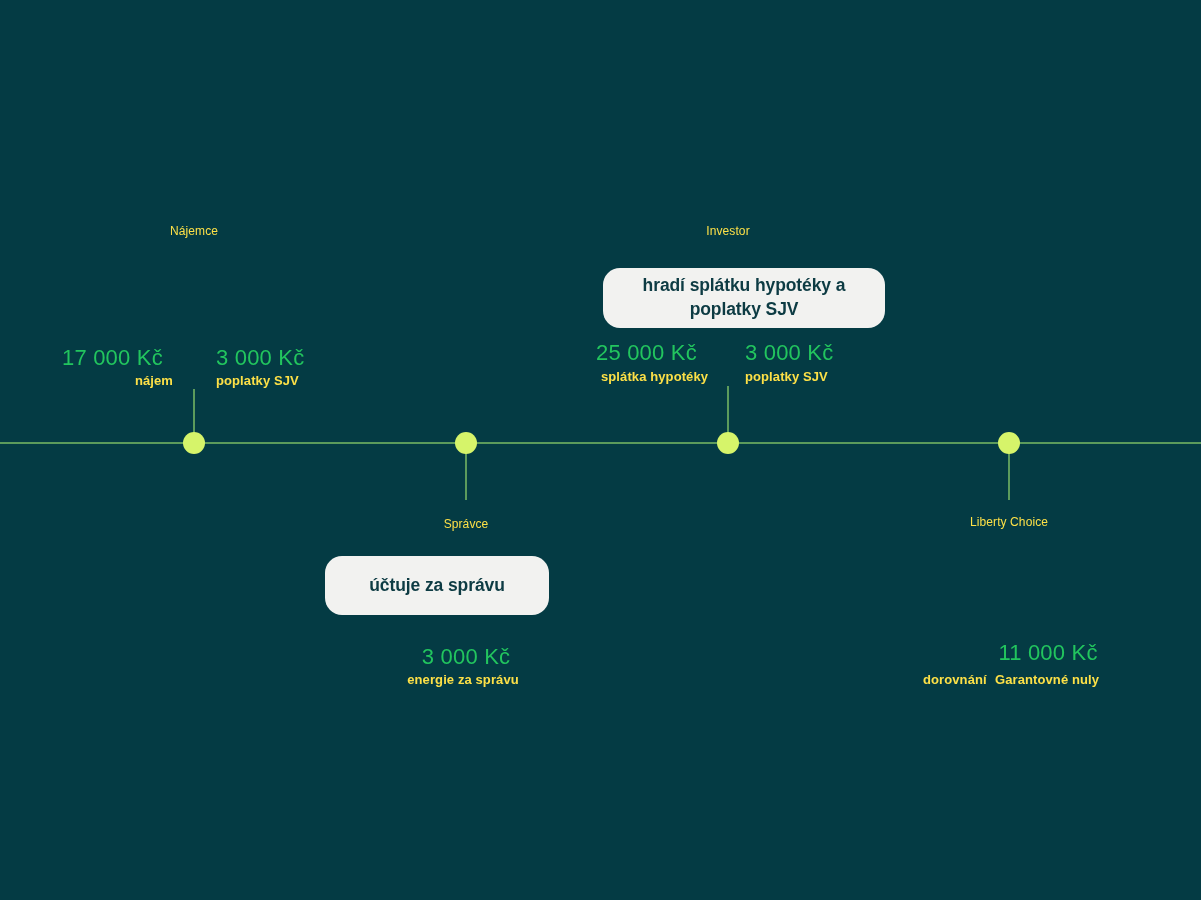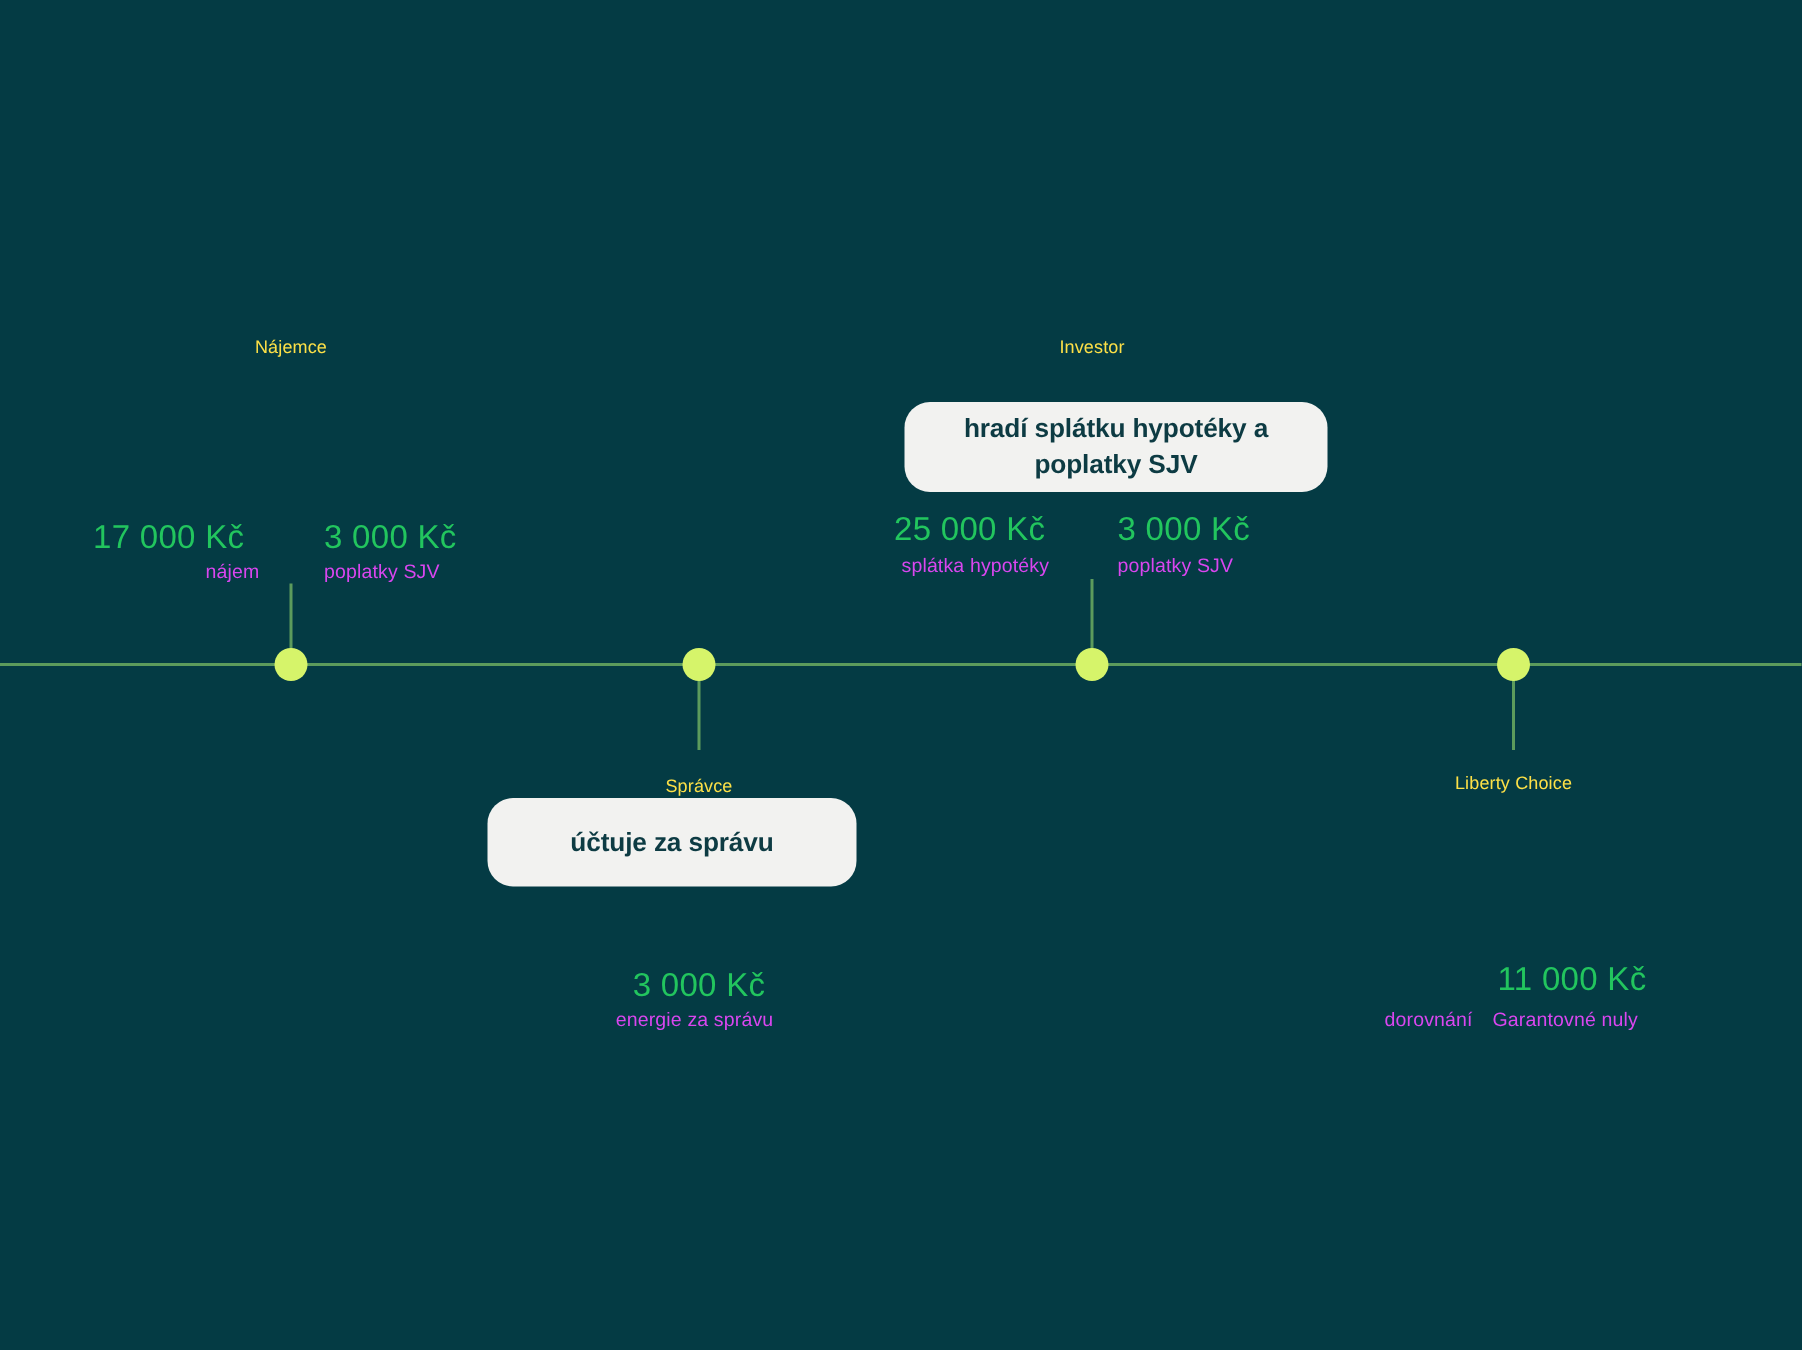--- a/index.html
+++ b/index.html
@@ -88,23 +88,23 @@
   .amount {
     position: absolute;
     color: #22c55e;
     font-size: 22px;
     font-weight: normal;
     letter-spacing: 0.2px;
     white-space: nowrap;
   }
   .amount-sub {
     position: absolute;
-    color: #d946ef;
+    color: #fde047;
     font-size: 13px;
-    font-weight: normal;
+    font-weight: bold;
     letter-spacing: 0.1px;
     white-space: nowrap;
   }
   .ta-left   { text-align: left; }
   .ta-right  { text-align: right; transform: translateX(-100%); }
   .ta-center { text-align: center; transform: translateX(-50%); }
 </style>
 </head>
 <body>
 
@@ -122,21 +122,21 @@
   <div class="amount-sub ta-left" style="left:216px; top:373px;">poplatky SJV</div>
 
   <div class="stem" style="left:194px; top:389px; height:54px;"></div>
   <div class="node-dot" style="left:194px;"></div>
 
   <div class="node-dot" style="left:466px;"></div>
   <div class="stem" style="left:466px; top:443px; height:57px;"></div>
 
   <div class="role-label" style="left:466px; top:517px;">Správce</div>
 
-  <div class="card" style="left:325px; top:532px; width:246px; height:59px;justify-content:center;">
+  <div class="card" style="left:325px; top:556px; width:224px; height:59px;justify-content:center;">
     <div class="card-text">účtuje za správu</div>
   </div>
 
   <div class="amount ta-center" style="left:466px; top:644px;">3 000 Kč</div>
   <div class="amount-sub ta-center" style="left:463px; top:672px;">energie za správu</div>
 
   <div class="role-label" style="left:728px; top:224px;">Investor</div>
 
   <div class="card" style="left:587px; top:268px; width:282px; height:60px;margin-left:16px;">
     <div class="card-text">

